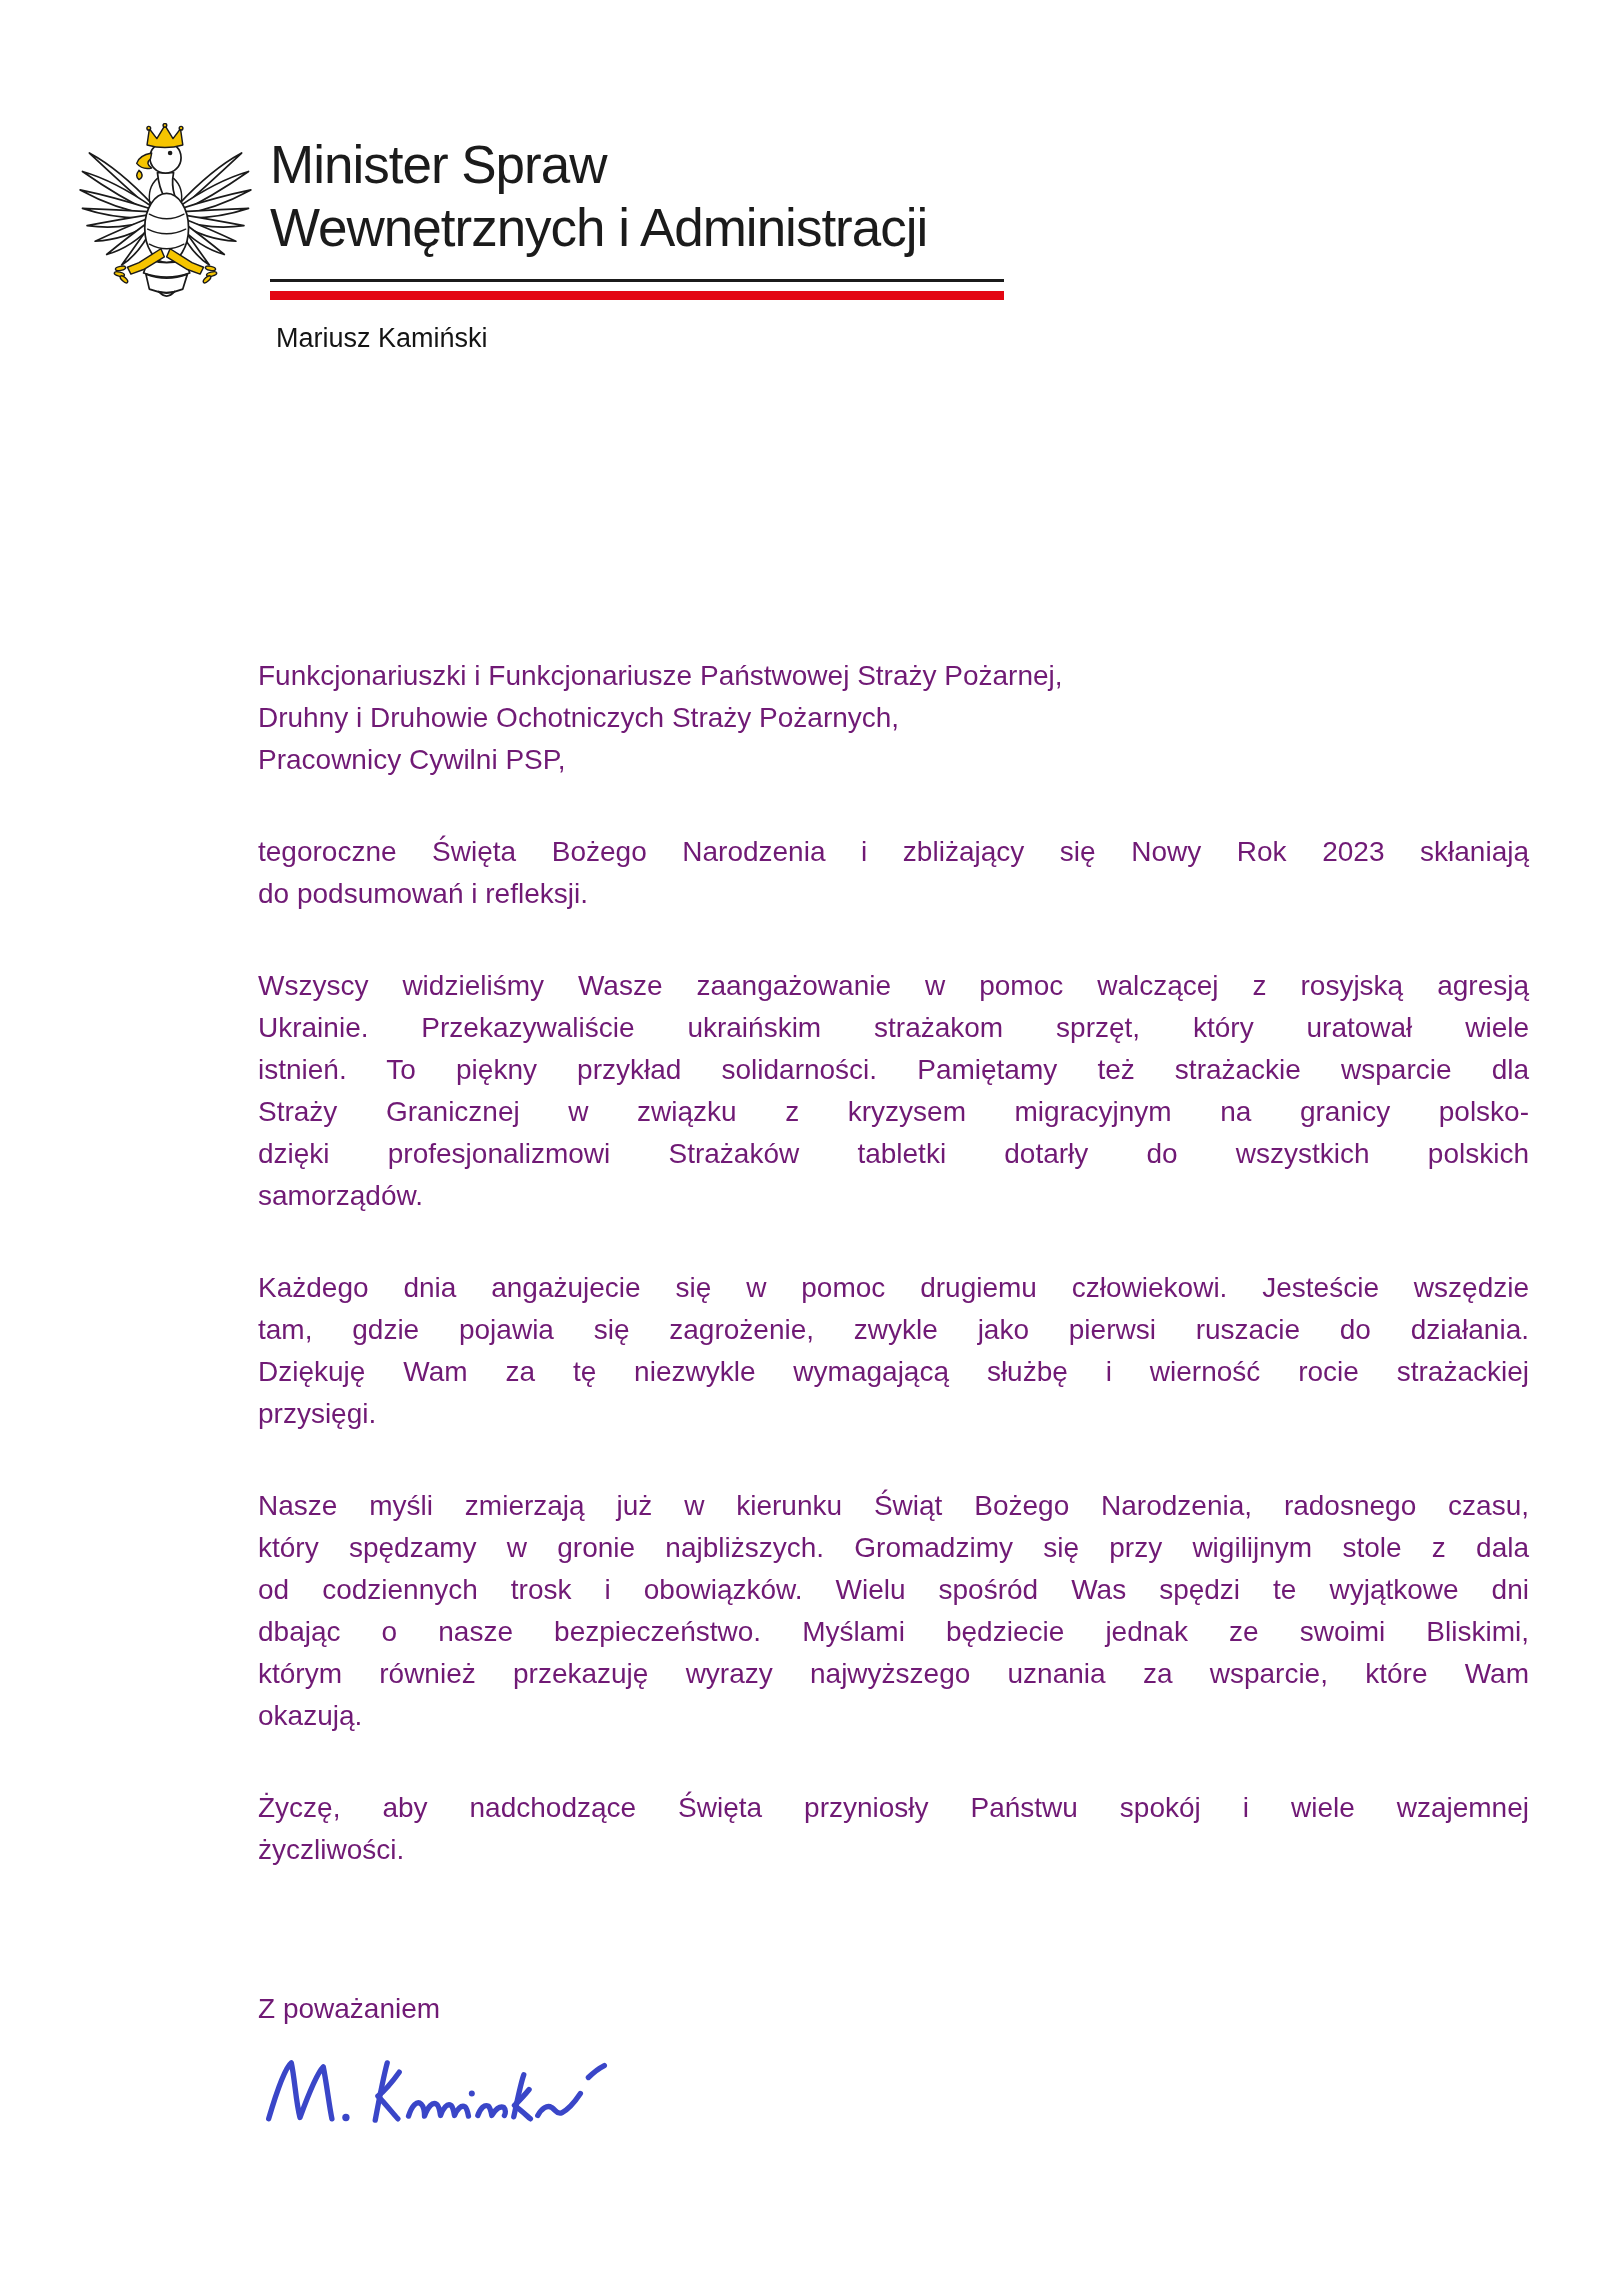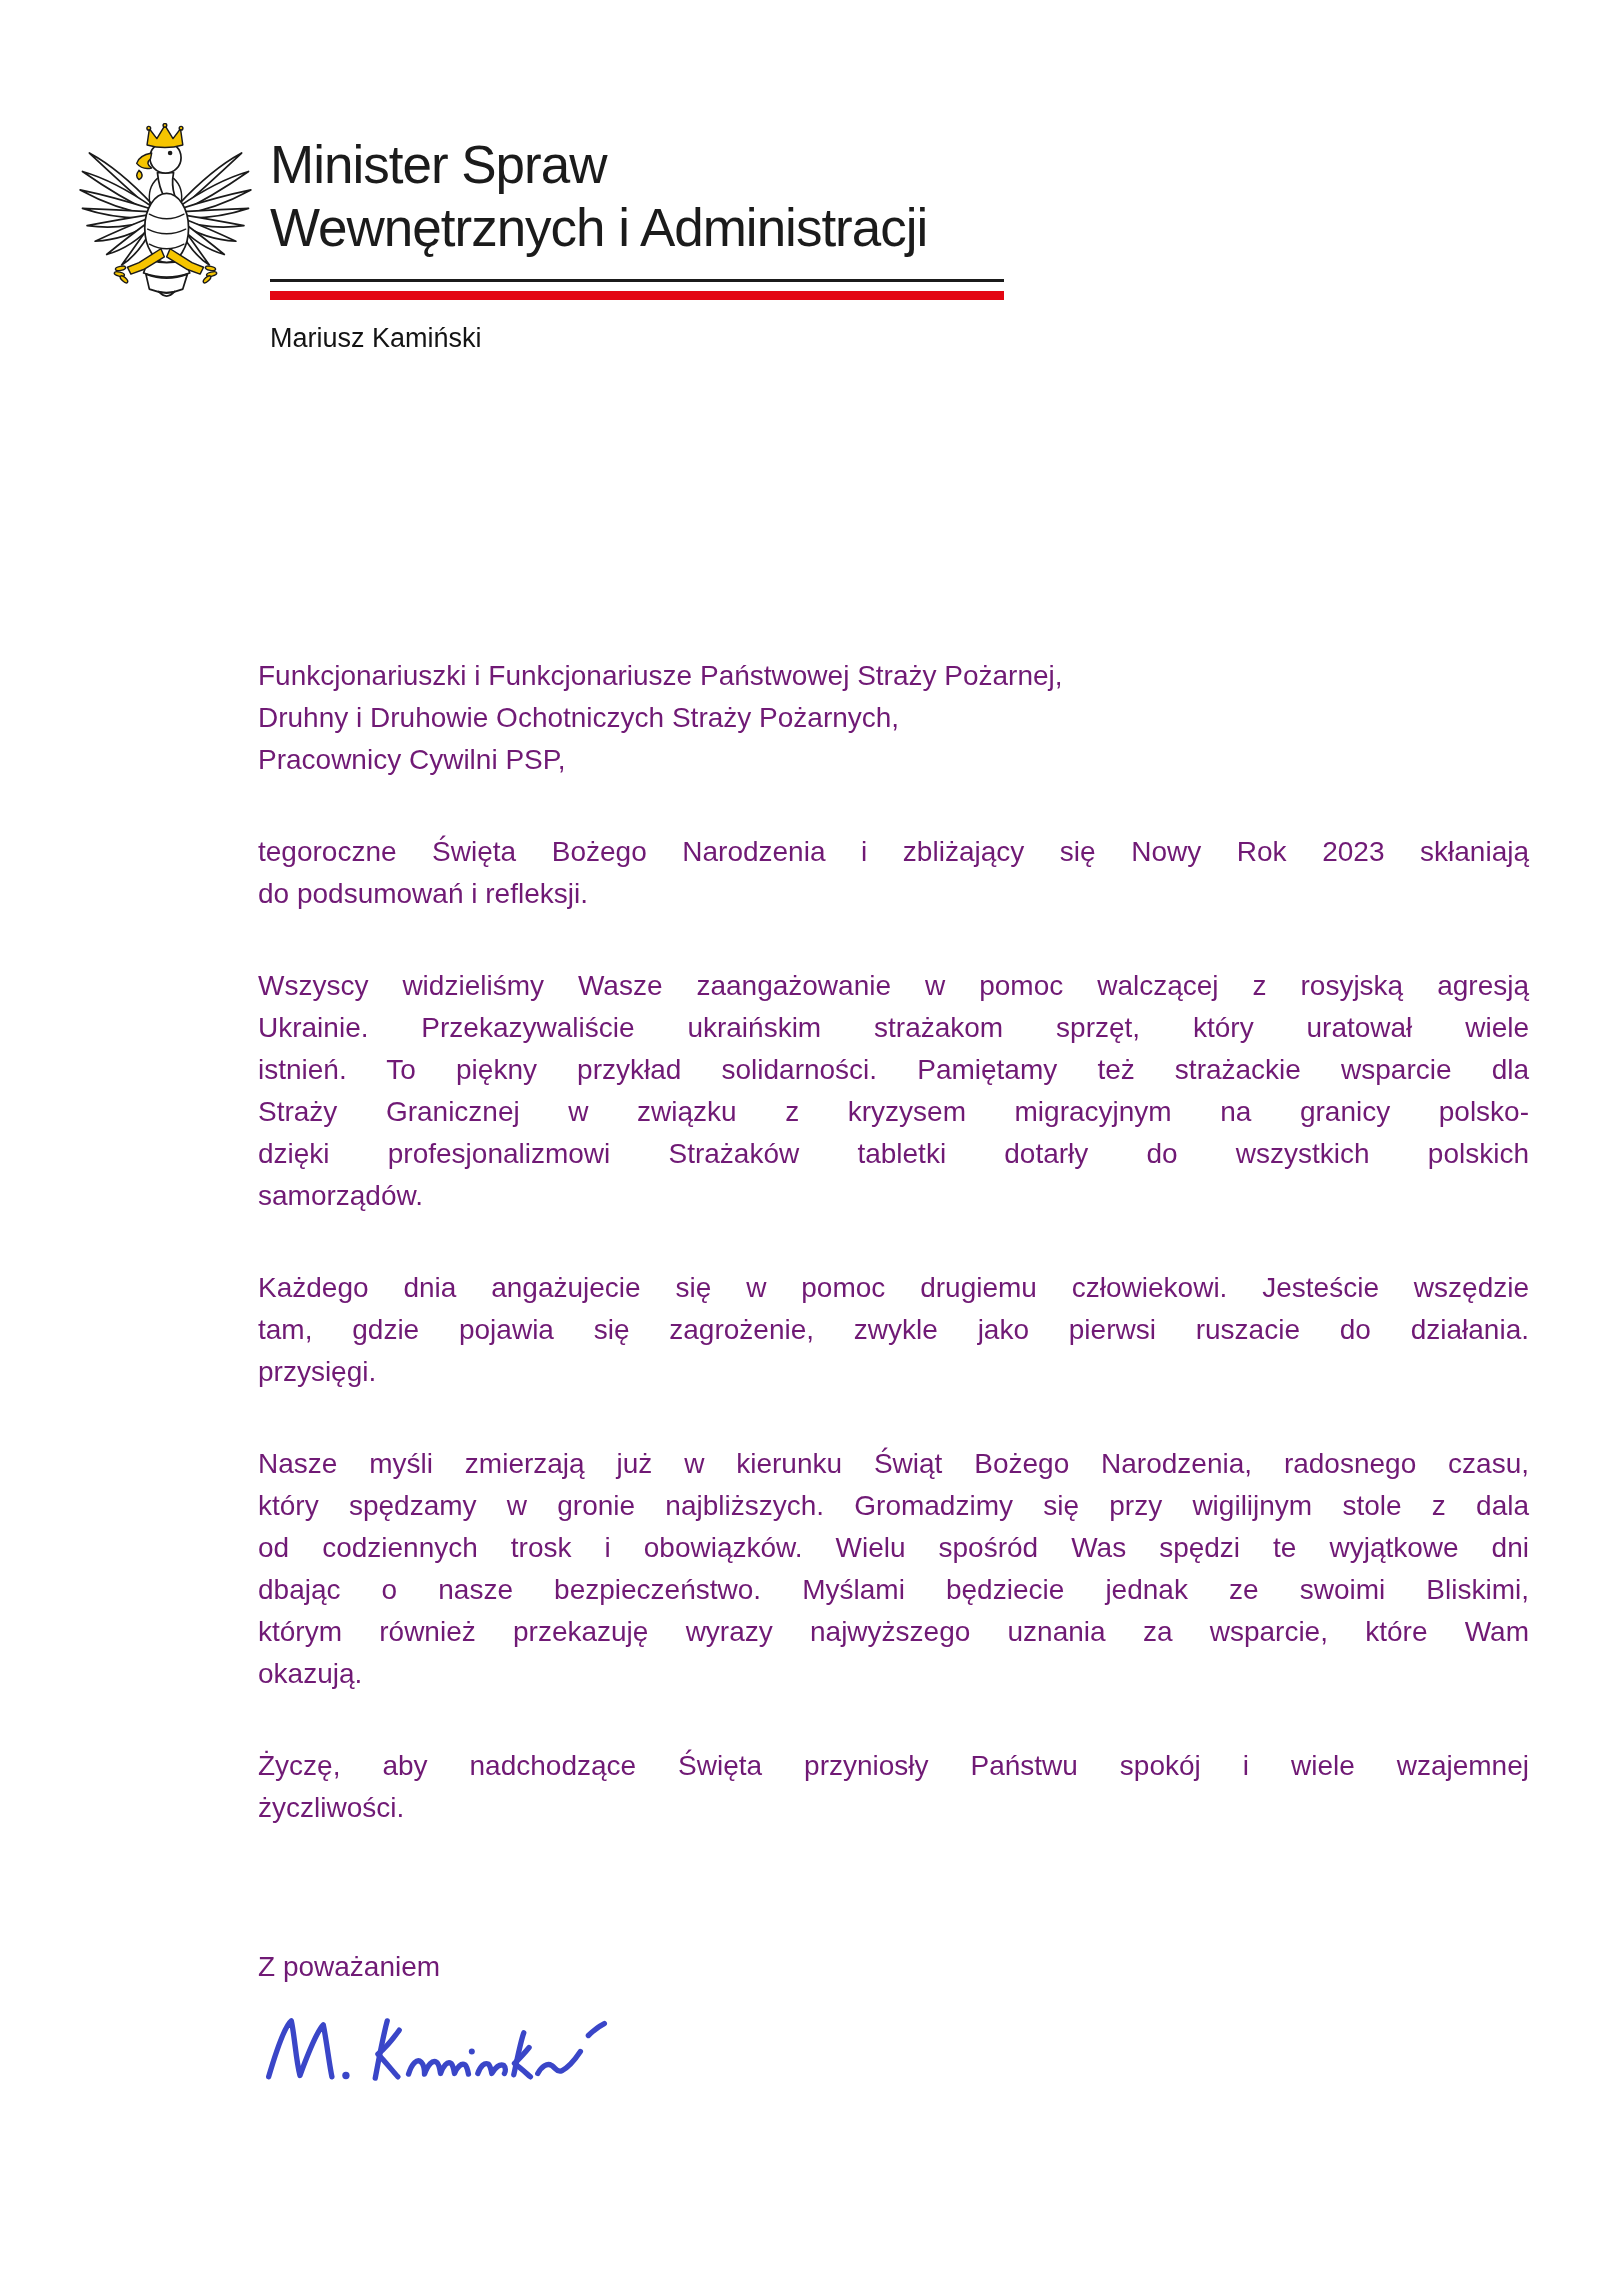--- a/index.html
+++ b/index.html
@@ -17,21 +17,21 @@
   .eagle { position:absolute; left:79px; top:123px; width:173px; height:180px; }
   .title {
     position:absolute; left:270px; top:133px;
     font-size:53px; line-height:63px; letter-spacing:-1px;
     color: var(--title-text, #1b1b1b); font-weight:400; white-space:nowrap;
   }
   .rule-black { position:absolute; left:270px; top:279px; width:734px; height:2.7px;
     background: var(--rule-black, #1b1b1b); }
   .rule-red { position:absolute; left:270px; top:291px; width:734px; height:9.4px;
     background: var(--accent-red, #e30613); }
-  .minister-name { position:absolute; left:270px; top:322px;
+  .minister-name { position:absolute; left:276px; top:322px;
     font-size:27px; line-height:32px; color:#141414; }
 
   
   .content { position:absolute; left:258px; top:655px; width:1271px;
     font-size:28px; line-height:42px; color:#701a75; }
   .block + .block { margin-top:50px; }
   .para .line { text-align:justify; text-align-last:justify; }
   .para .line:last-child { text-align:left; text-align-last:left; }
   .address .line { text-align:left; text-align-last:left; }
   .closing { margin-top:117px; }
@@ -125,20 +125,21 @@
         <div class="line">Wszyscy widzieliśmy Wasze zaangażowanie w pomoc walczącej z rosyjską agresją</div>
         <div class="line">Ukrainie. Przekazywaliście ukraińskim strażakom sprzęt, który uratował wiele</div>
         <div class="line">istnień. To piękny przykład solidarności. Pamiętamy też strażackie wsparcie dla</div>
         <div class="line">Straży Granicznej w związku z kryzysem migracyjnym na granicy polsko-</div>
         <div class="line">dzięki profesjonalizmowi Strażaków tabletki dotarły do wszystkich polskich</div>
         <div class="line">samorządów.</div>
       </div>
     <div class="block para">
         <div class="line">Każdego dnia angażujecie się w pomoc drugiemu człowiekowi. Jesteście wszędzie</div>
         <div class="line">tam, gdzie pojawia się zagrożenie, zwykle jako pierwsi ruszacie do działania.</div>
+        <div class="line">Dziękuję Wam za tę niezwykle wymagającą służbę i wierność rocie strażackiej</div>
         <div class="line">przysięgi.</div>
       </div>
     <div class="block para">
         <div class="line">Nasze myśli zmierzają już w kierunku Świąt Bożego Narodzenia, radosnego czasu,</div>
         <div class="line">który spędzamy w gronie najbliższych. Gromadzimy się przy wigilijnym stole z dala</div>
         <div class="line">od codziennych trosk i obowiązków. Wielu spośród Was spędzi te wyjątkowe dni</div>
         <div class="line">dbając o nasze bezpieczeństwo. Myślami będziecie jednak ze swoimi Bliskimi,</div>
         <div class="line">którym również przekazuję wyrazy najwyższego uznania za wsparcie, które Wam</div>
         <div class="line">okazują.</div>
       </div>

